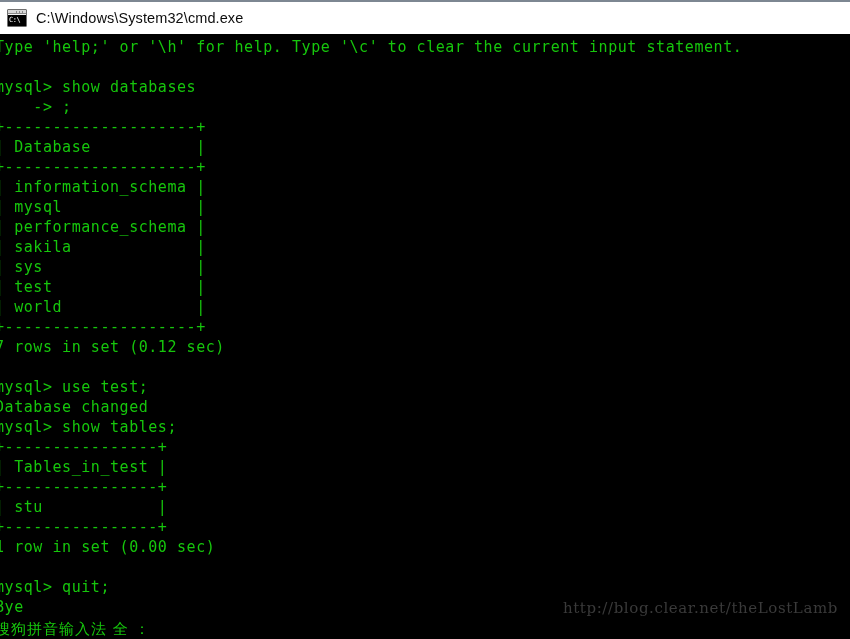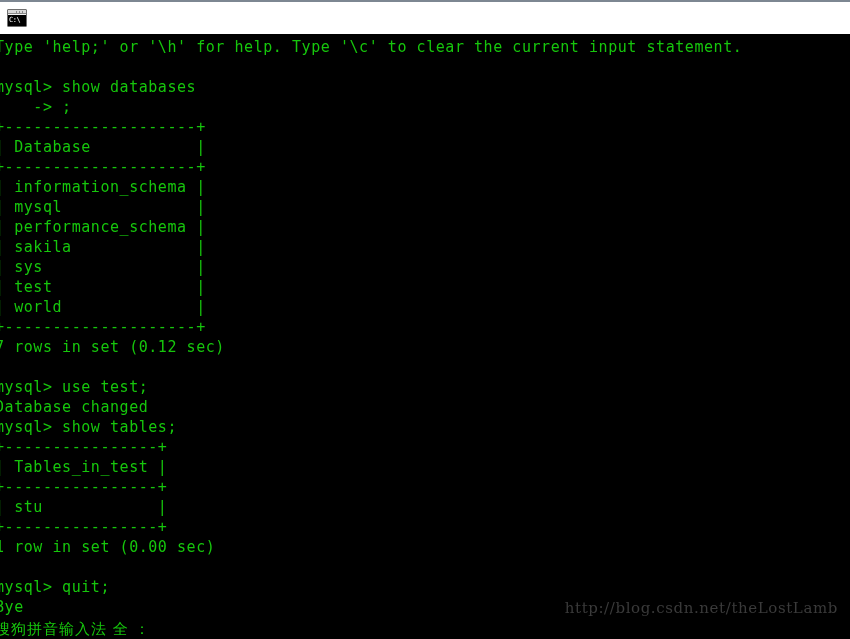--- a/index.html
+++ b/index.html
@@ -145,20 +145,21 @@
 <body>
 
 <div id="window">
 
   <div id="titlebar">
     <span id="titlebar-icon">
       <span class="ic-bar"></span>
       <span class="ic-dots"></span>
       <span class="ic-body">C:\</span>
     </span>
+    <span id="titlebar-text">C:\Windows\System32\cmd.exe</span>
   </div>
 
   <div id="console">
     <div id="console-lines">
       <div class="cline">Type 'help;' or '\h' for help. Type '\c' to clear the current input statement.</div>
       <div class="cline blank"></div>
       <div class="cline">mysql&gt; show databases</div>
       <div class="cline">    -&gt; ;</div>
       <div class="cline">+--------------------+</div>
       <div class="cline">| Database           |</div>
@@ -180,18 +181,18 @@
       <div class="cline">| Tables_in_test |</div>
       <div class="cline">+----------------+</div>
       <div class="cline">| stu            |</div>
       <div class="cline">+----------------+</div>
       <div class="cline">1 row in set (0.00 sec)</div>
       <div class="cline blank"></div>
       <div class="cline">mysql&gt; quit;</div>
       <div class="cline">Bye</div>
     </div>
 
-    <div id="watermark">http://blog.csdn.net/theLostLamb</div>
+    <div id="watermark">http://blog.clear.net/theLostLamb</div>
 
     <div id="ime-line">搜狗拼音输入法 全 ：</div>
   </div>
 
 </div>
 
 </body></html>

